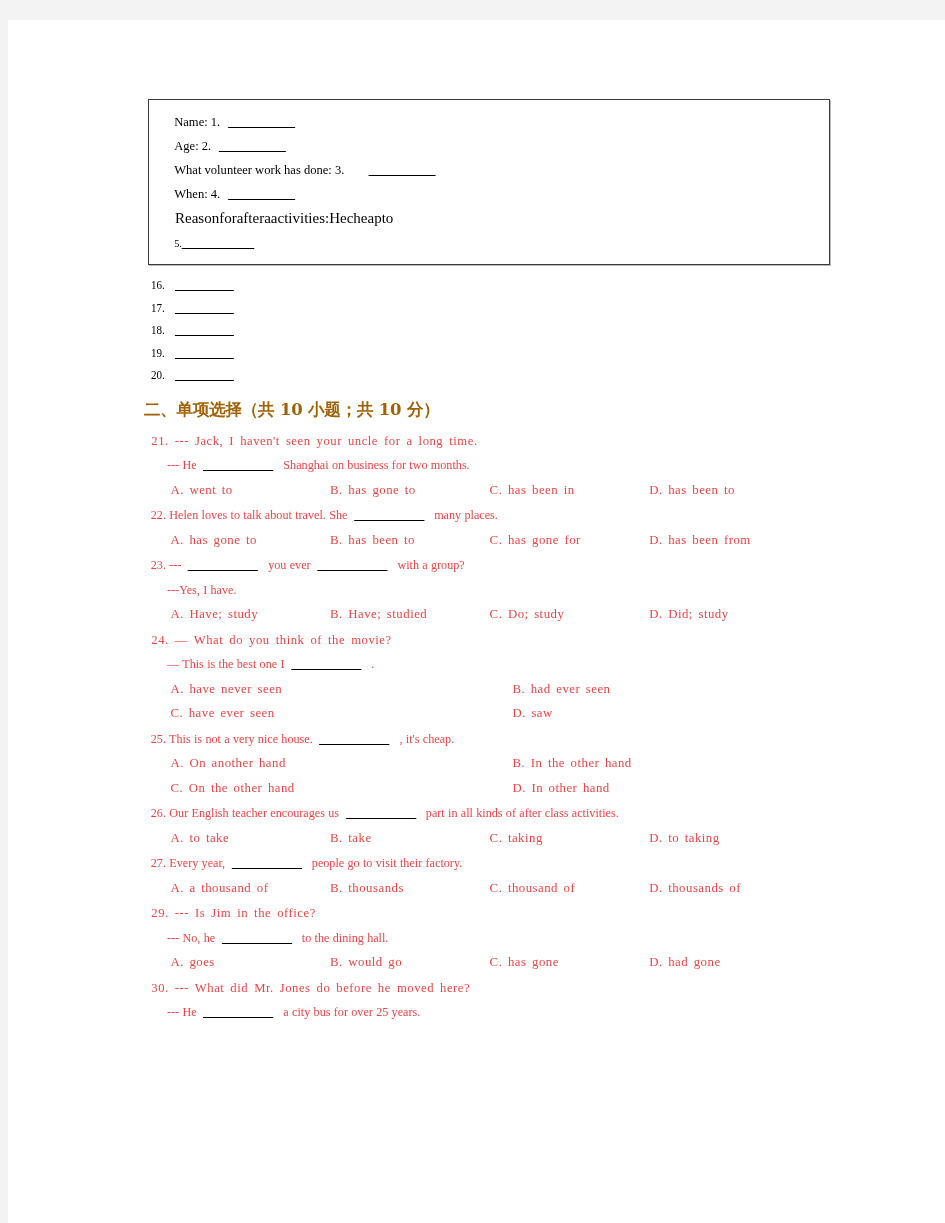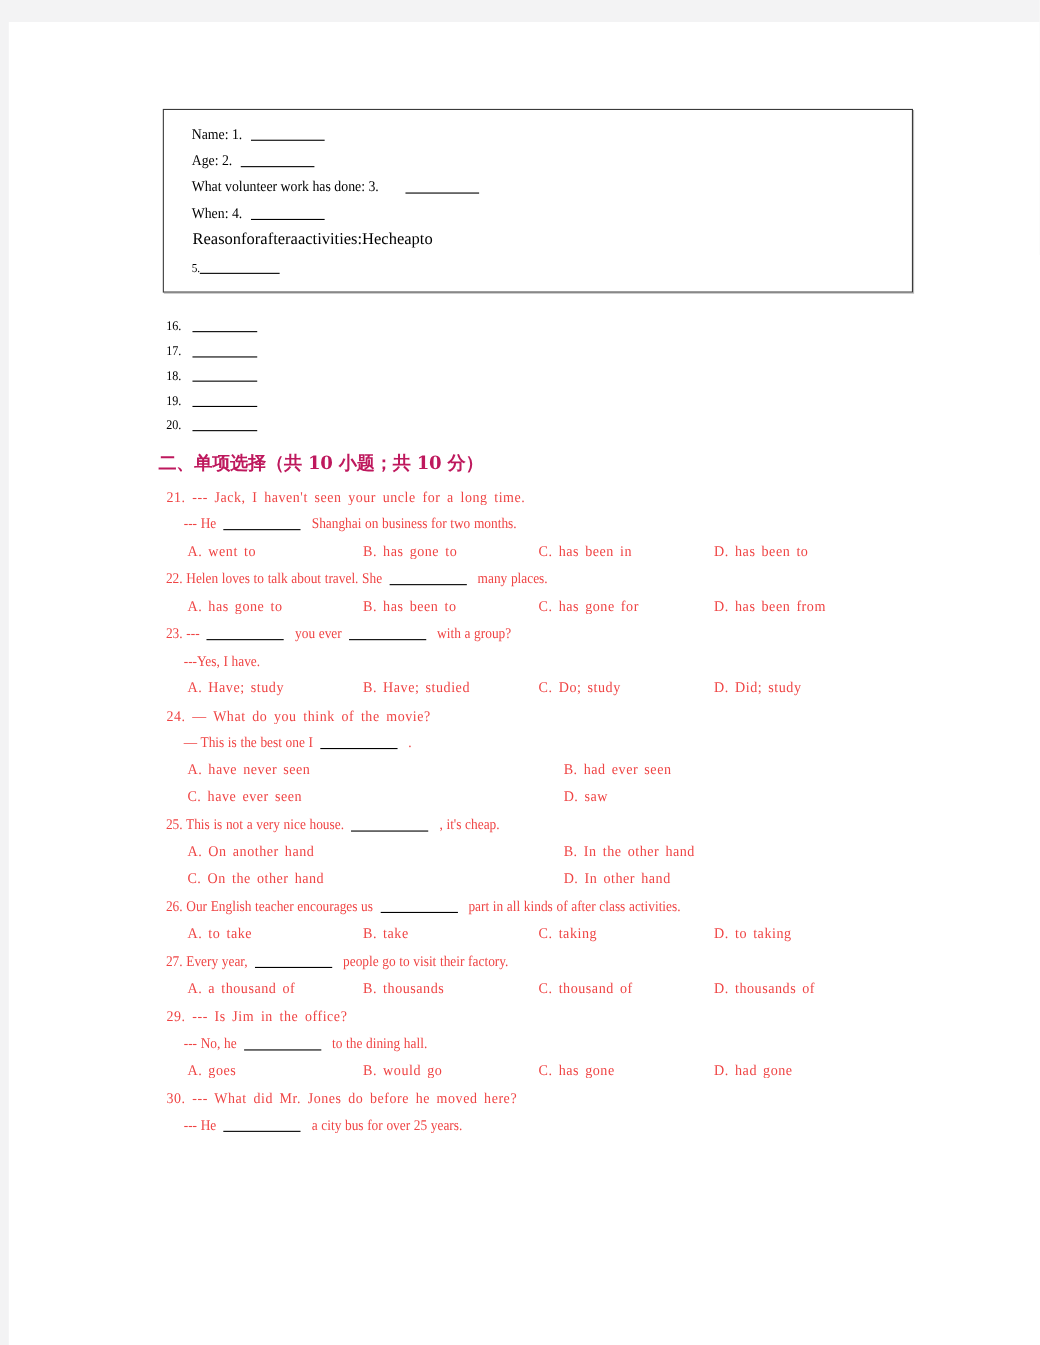--- a/index.html
+++ b/index.html
@@ -60,38 +60,38 @@
     display: inline-block;
     border-bottom: 1.2px solid #000;
     vertical-align: -2px;
   }
   .b-md  { width: 72px; }
   .b-lg  { width: 78px; }
   .gap-sm { display:inline-block; width: 8px; }
   .gap-md { display:inline-block; width: 26px; }
 
   
-  .ans-list { margin-top: 19px; }
+  .ans-list { margin-top: 9px; }
   .ans-item {
     font-size: 12px;
     line-height: 22.5px;
     color: #000;
     padding-left: 12px;
     white-space: nowrap;
     transform: scaleX(0.92);
     transform-origin: left center;
   }
   .ans-item .num { display:inline-block; width: 26px; }
   .ans-item .blank { width: 64px; }
 
   
   .section-head {
     font-size: 16.5px;
     font-weight: bold;
-    color: #be185d;
+    color: #a16207;
     margin-top: 12px;
     margin-bottom: 8px;
     padding-left: 4px;
     font-family: "DejaVu Serif", "Liberation Serif", serif;
     letter-spacing: -0.2px;
   }
 
   
   .q {
     color: #ef4444;

